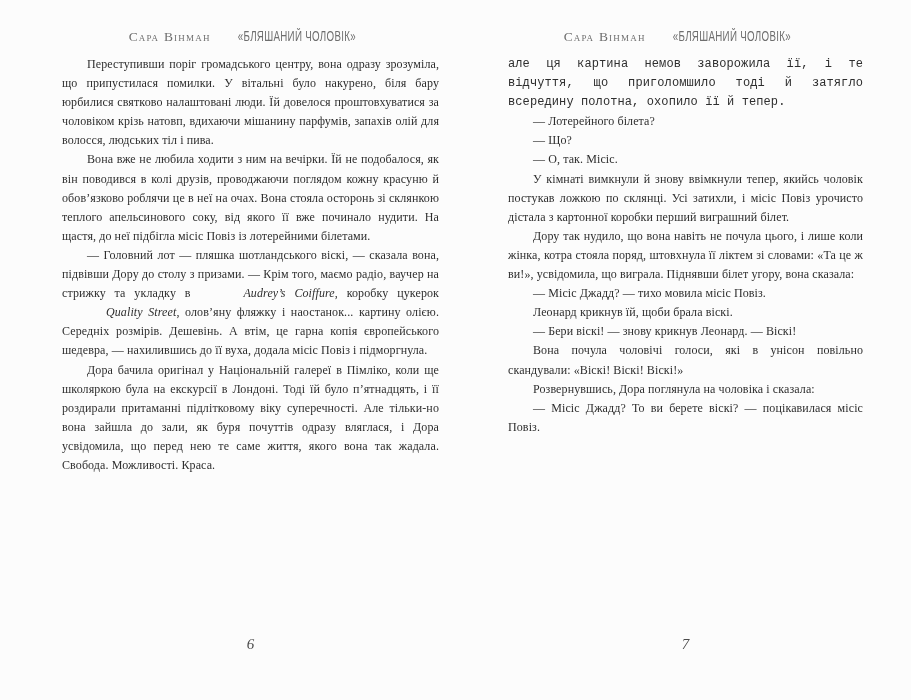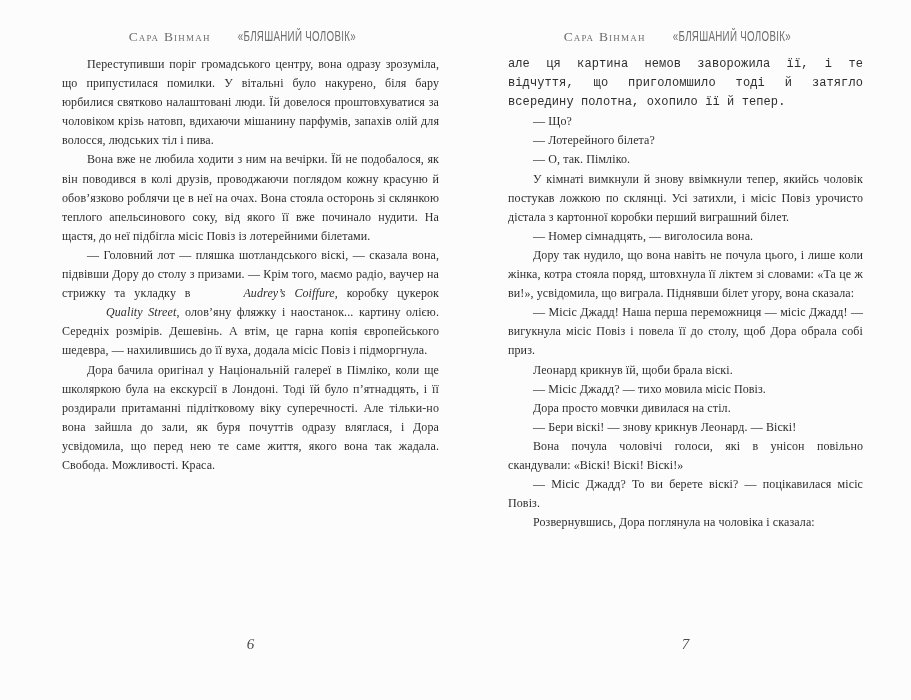--- a/index.html
+++ b/index.html
@@ -96,31 +96,28 @@
     <div class="folio">6</div>
   </section>
 
   <section class="page right">
     <header class="running-head">
       <span class="author">Сара Вінман</span>
       <span class="book-title">«БЛЯШАНИЙ ЧОЛОВІК»</span>
     </header>
     <div class="body-text">
         <p class="para no-indent"><span>але ця картина немов заворожила її, і те відчуття, що приголомшило тоді й затягло всередину полотна, охопило її й тепер.</span></p>
+        <p class="para"><span>— Лотерейного білета?</span></p>
         <p class="para"><span>— Що?</span></p>
-        <p class="para"><span>— Лотерейного білета?</span></p>
-        <p class="para"><span>— О, так. Пімліко.</span></p>
+        <p class="para"><span>— О, так. Місіс.</span></p>
         <p class="para"><span>У кімнаті вимкнули й знову ввімкнули тепер, якийсь чоловік постукав ложкою по склянці. Усі затихли, і місіс Повіз урочисто дістала з картонної коробки перший виграшний білет.</span></p>
-        <p class="para"><span>— Номер сімнадцять, — виголосила вона.</span></p>
         <p class="para"><span>Дору так нудило, що вона навіть не почула цього, і лише коли жінка, котра стояла поряд, штовхнула її ліктем зі словами: «Та це ж ви!», усвідомила, що виграла. Піднявши білет угору, вона сказала:</span></p>
-        <p class="para"><span>— Місіс Джадд! Наша перша переможниця — місіс Джадд! — вигукнула місіс Повіз і повела її до столу, щоб Дора обрала собі приз.</span></p>
+        <p class="para"><span>— Місіс Джадд? — тихо мовила місіс Повіз.</span></p>
         <p class="para"><span>Леонард крикнув їй, щоби брала віскі.</span></p>
-        <p class="para"><span>— Місіс Джадд? — тихо мовила місіс Повіз.</span></p>
-        <p class="para"><span>Дора просто мовчки дивилася на стіл.</span></p>
         <p class="para"><span>— Бери віскі! — знову крикнув Леонард. — Віскі!</span></p>
         <p class="para"><span>Вона почула чоловічі голоси, які в унісон повільно скандували: «Віскі! Віскі! Віскі!»</span></p>
+        <p class="para"><span>Розвернувшись, Дора поглянула на чоловіка і сказала:</span></p>
         <p class="para"><span>— Місіс Джадд? То ви берете віскі? — поцікавилася місіс Повіз.</span></p>
-        <p class="para"><span>Розвернувшись, Дора поглянула на чоловіка і сказала:</span></p>
       </div>
     <div class="folio">7</div>
   </section>
 
 </div>
 
 </body></html>

